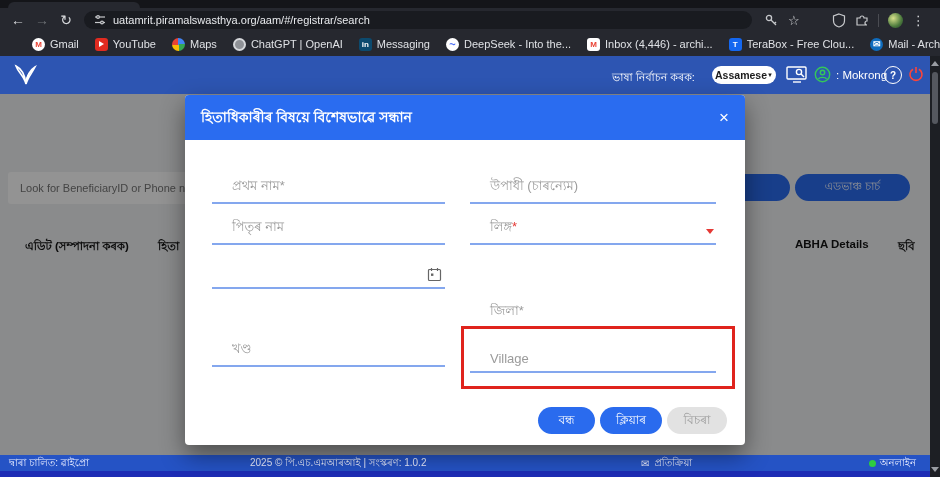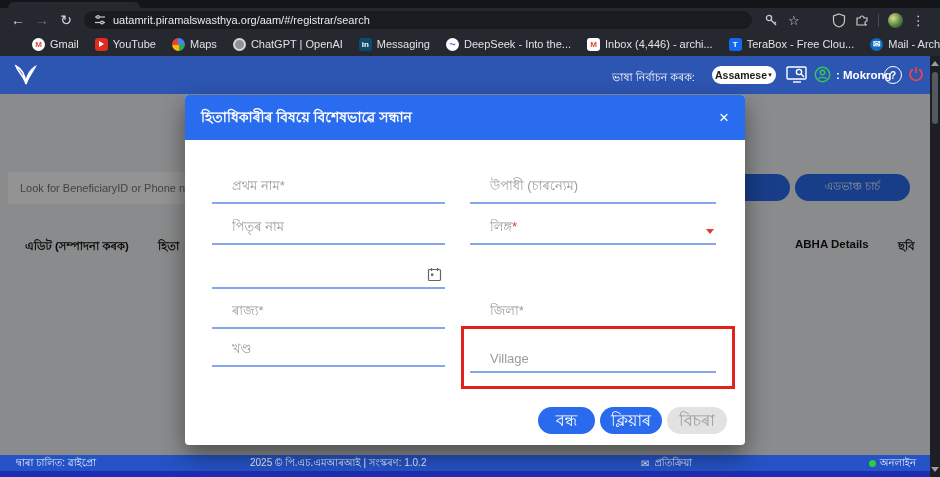--- a/index.html
+++ b/index.html
@@ -55,21 +55,21 @@
          border-radius:4px;box-shadow:0 10px 24px rgba(0,0,0,.45);z-index:3;}
   .mhead{height:45px;background:#2a6cf0;border-radius:4px 4px 0 0;display:flex;align-items:center;
          color:#fff;font-size:14px;font-weight:bold;padding:0 16px;}
   .mclose{margin-left:auto;font-size:17px;font-weight:normal;cursor:pointer;}
   .mfield{position:absolute;border-bottom:2px solid #84a7ee;height:26px;}
   .mlabel{position:absolute;left:0;bottom:5px;font-size:13px;color:#9b9b9b;white-space:nowrap;margin-left:20px;}
   .redmark{color:#e53935;}
   .redcaret{position:absolute;right:2px;bottom:9px;width:0;height:0;
             border-left:4px solid transparent;border-right:4px solid transparent;border-top:5px solid #e53935;}
   .calicon{position:absolute;right:3px;bottom:5px;}
-  .mbtn{position:absolute;top:312px;height:27px;border:none;border-radius:14px;font-size:16px;
+  .mbtn{position:absolute;top:312px;height:27px;border:none;border-radius:14px;font-size:12px;
         color:#fff;background:#2a6bee;cursor:pointer;font-family:"Liberation Sans",sans-serif;}
   .mbtn.disabled{background:#e2e2e2;color:#9a9a9a;cursor:default;}
   .annot{position:absolute;left:276px;top:231px;width:268px;height:57px;border:3px solid #e0231c;z-index:5;pointer-events:none;}
 
   
   .footer{position:absolute;top:455px;left:0;width:930px;height:16px;background:#2553c5;color:#e8ecff;
           font-size:10px;display:flex;align-items:center;}
   .bottomstrip{position:absolute;top:471px;left:0;width:930px;height:6px;background:#1d2cb5;}
   .dotgreen{width:7px;height:7px;border-radius:50%;background:#2ecc40;display:inline-block;margin-right:4px;}
 
@@ -194,21 +194,21 @@
       <line x1="15" y1="9" x2="18" y2="12"></line>
     </g>
   </svg>
   <svg class="hicon" style="left:814px;top:66px;position:absolute" width="17" height="17" viewBox="0 0 17 17">
     <g stroke="#35c759" stroke-width="1.4" fill="none">
       <circle cx="8.5" cy="8.5" r="7.2"></circle>
       <circle cx="8.5" cy="6.5" r="2.2"></circle>
       <path d="M4.5 13 C5.5 10.8 11.5 10.8 12.5 13"></path>
     </g>
   </svg>
-  <span class="abs" style="left:836px;top:69px;color:#fff;font-size:11.5px;font-weight:bold;z-index:1">: Mokrong</span>
+  <span class="abs" style="left:836px;top:69px;color:#fff;font-size:11.5px;font-weight:normal;z-index:1">: Mokrong</span>
   <div class="circleicon abs" style="left:884px;top:66px;color:#fff;z-index:1">?</div>
   <svg class="hicon" style="left:908px;top:66px;position:absolute" width="16" height="16" viewBox="0 0 16 16">
     <g stroke="#ff4538" stroke-width="1.6" fill="none">
       <path d="M5 3.2 A6 6 0 1 0 11 3.2"></path>
       <line x1="8" y1="1" x2="8" y2="7"></line>
     </g>
   </svg>
 
   <div class="content">
     <input class="searchbox" readonly="" placeholder="Look for BeneficiaryID or Phone number o" style="">
@@ -241,23 +241,20 @@
       <div class="mfield" style="left:27px;top:166px;width:233px">
         <svg class="calicon" width="15" height="15" viewBox="0 0 15 15">
           <g stroke="#666" stroke-width="1.2" fill="none">
             <rect x="1.5" y="2.5" width="12" height="11" rx="1"></rect>
             <line x1="4.5" y1="1" x2="4.5" y2="4"></line>
             <line x1="10.5" y1="1" x2="10.5" y2="4"></line>
             <rect x="4" y="6.5" width="2.4" height="2.4" fill="#666" stroke="none"></rect>
           </g>
         </svg>
       </div>
-      <div class="mfield" style="left:27px;top:206px;width:233px">
-        <span class="mlabel">ৰাজ্য*</span>
-      </div>
       <div class="mfield" style="left:27px;top:244px;width:233px">
         <span class="mlabel">খণ্ড</span>
       </div>
 
       <div class="mfield" style="left:285px;top:81px;width:246px">
         <span class="mlabel">উপাধী (চাৰন্যেম)</span>
       </div>
       <div class="mfield" style="left:285px;top:122px;width:246px">
         <span class="mlabel"><span>লিঙ্গ</span><span class="redmark">*</span></span>
         <span class="redcaret"></span>
@@ -271,21 +268,21 @@
 
       <div class="annot"></div>
 
       <button class="mbtn" style="left:353px;width:57px">বন্ধ</button>
       <button class="mbtn" style="left:415px;width:62px">ক্লিয়াৰ</button>
       <button class="mbtn disabled" style="left:482px;width:60px">বিচৰা</button>
     </div>
   </div>
 
   <div class="footer">
-    <span style="margin-left:16px">দ্বাৰা চালিত: ৱাইপ্ৰো</span>
+    <span style="margin-left:9px">দ্বাৰা চালিত: ৱাইপ্ৰো</span>
     <span style="position:absolute;left:250px">2025 © পি.এচ.এমআৰআই  |  সংস্কৰণ: 1.0.2</span>
     <span style="position:absolute;left:641px;display:flex;align-items:center;gap:5px">
       <span style="font-size:10px">✉</span>
       <span>প্ৰতিক্ৰিয়া</span>
     </span>
     <span style="position:absolute;right:14px;display:flex;align-items:center">
       <span class="dotgreen"></span>
       <span>অনলাইন</span>
     </span>
   </div>

